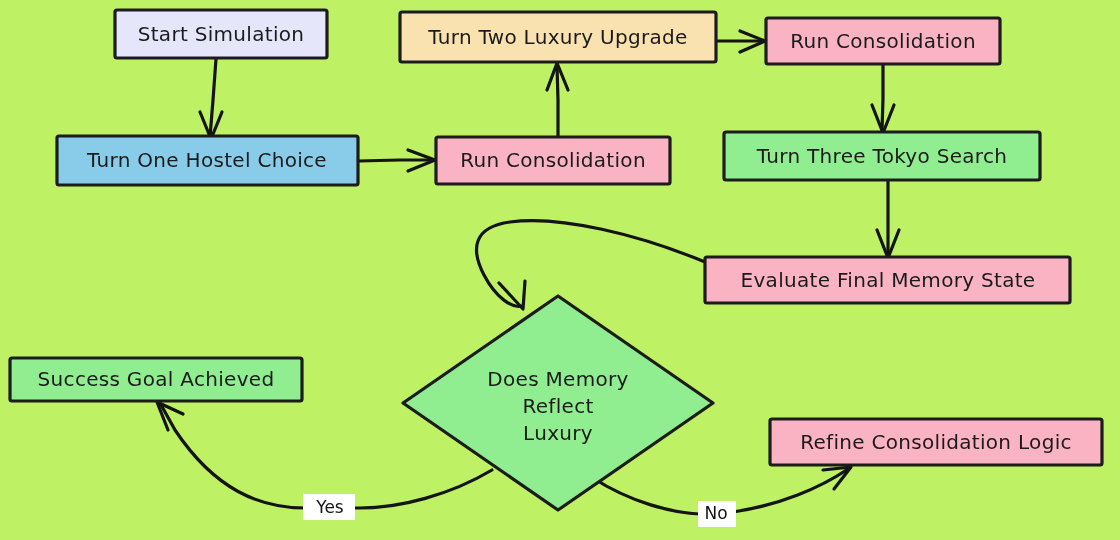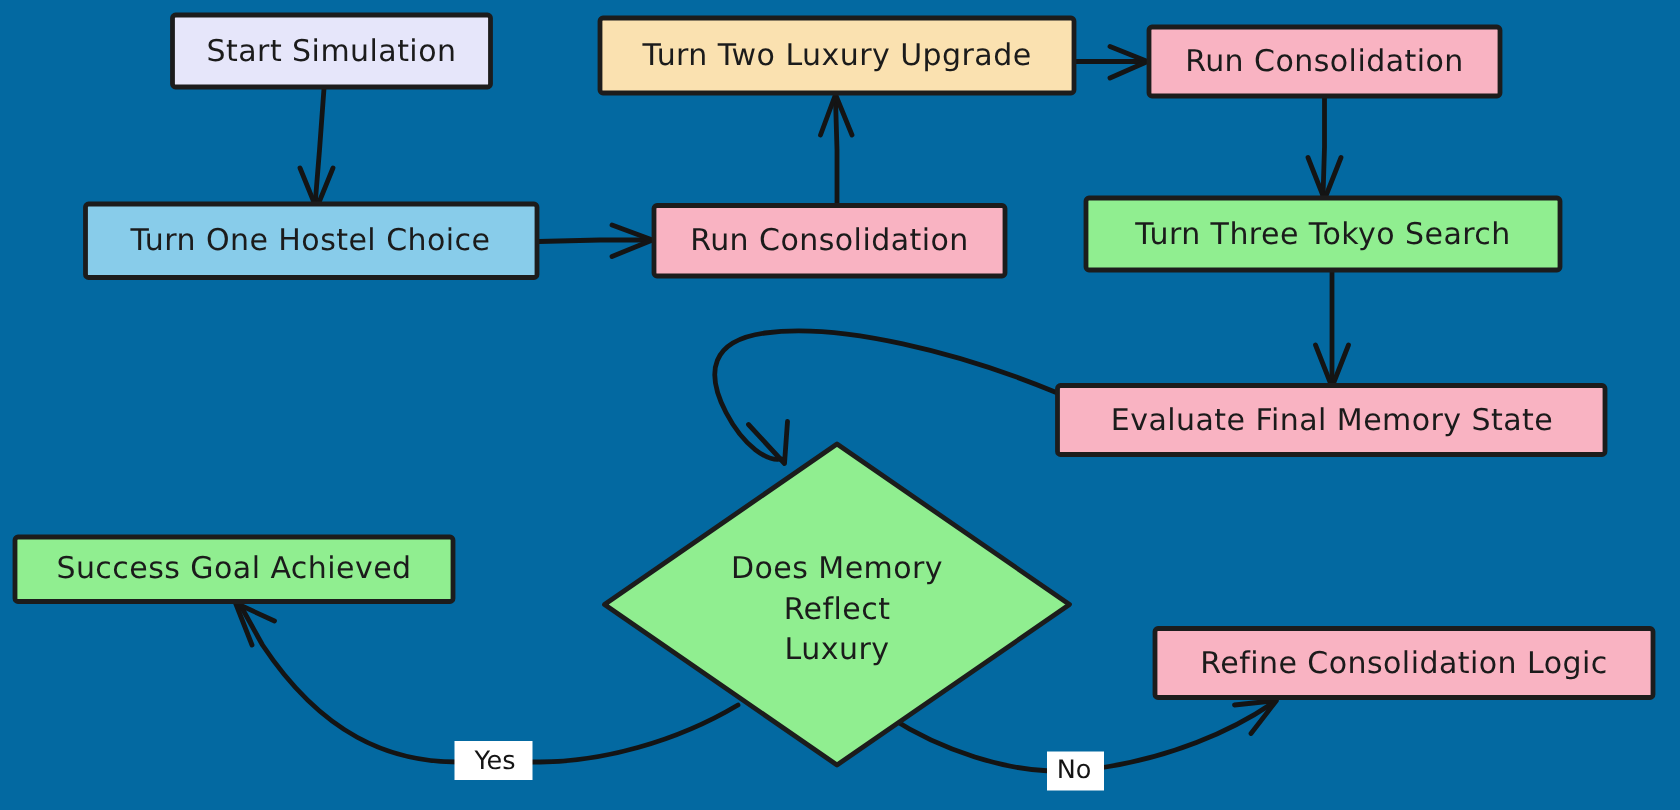--- a/index.html
+++ b/index.html
@@ -10,21 +10,21 @@
   body {
     width: 1120px;
     height: 540px;
     font-family: "DejaVu Sans", sans-serif;
     overflow: hidden;
   }
   #canvas {
     position: relative;
     width: 1120px;
     height: 540px;
-    background: #0369a1;
+    background: #bef264;
   }
   svg#diagram {
     position: absolute;
     top: 0;
     left: 0;
     width: 1120px;
     height: 540px;
   }
   .node-label {
     font-family: "DejaVu Sans", sans-serif;

